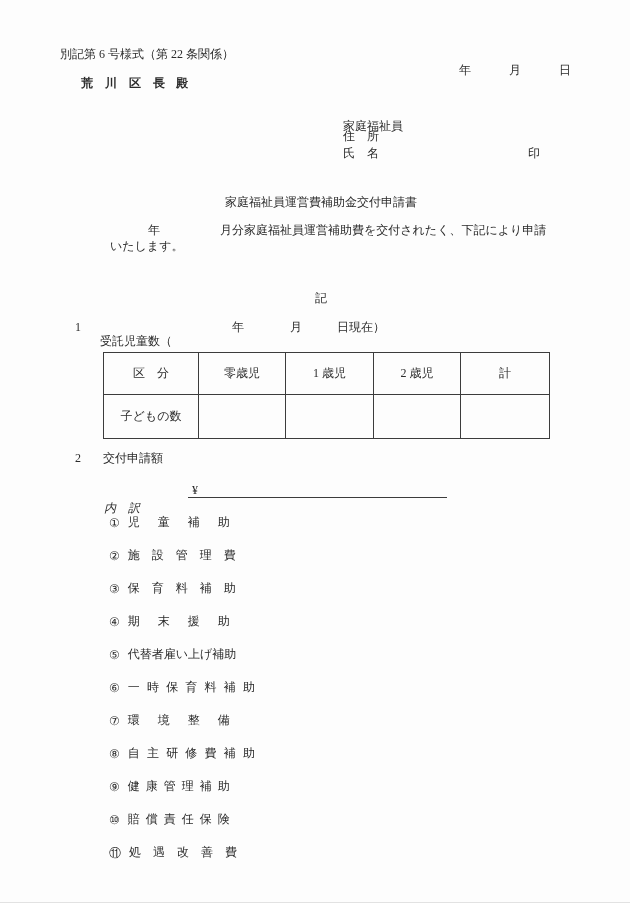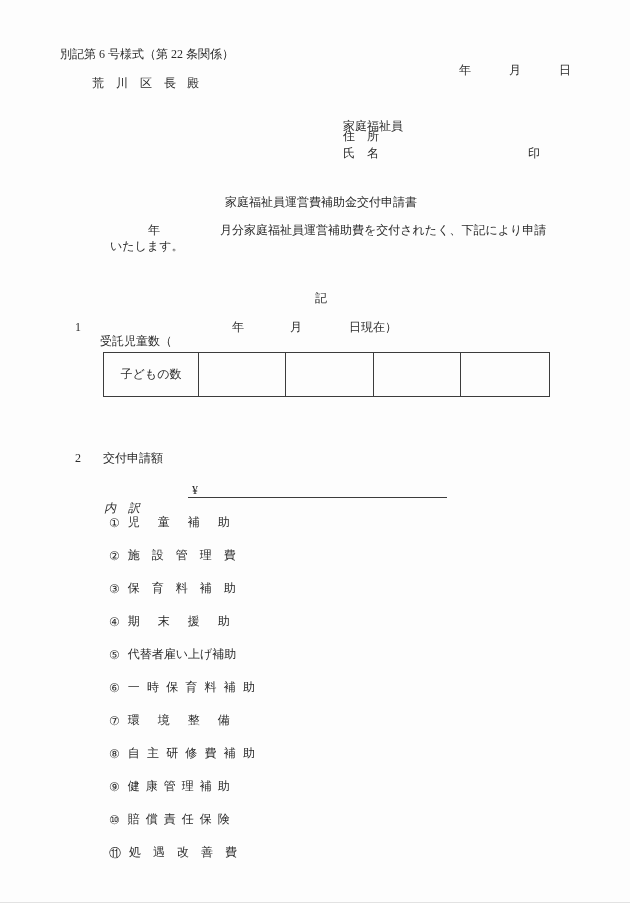--- a/index.html
+++ b/index.html
@@ -62,21 +62,21 @@
 <div class="page">
 
   <div class="abs" style="left:60px; top:48px;">別記第 6 号様式（第 22 条関係）</div>
 
   <div class="abs date-row" style="left:459px; top:64px;">
     <span>年</span>
     <span>月</span>
     <span>日</span>
   </div>
 
-  <div class="abs addr-row" style="left:92px; top:77px;">
+  <div class="abs addr-row" style="left:81px; top:77px;font-weight:bold;">
     <span>荒　川　区　長</span>
     <span class="honorific">殿</span>
   </div>
 
   <div class="abs" style="left:343px; top:120px;">家庭福祉員</div>
   <div class="abs" style="left:343px; top:130px;">住　所</div>
   <div class="abs" style="left:343px; top:147px;">氏　名</div>
   <div class="abs seal" style="left:528px; top:147px;">印</div>
 
   <div class="abs center" style="top:196px;">家庭福祉員運営費補助金交付申請書</div>
@@ -84,31 +84,38 @@
   <div class="abs" style="left:148px; top:224px;">年</div>
   <div class="abs" style="left:220px; top:224px;">月分家庭福祉員運営補助費を交付されたく、下記により申請</div>
   <div class="abs" style="left:110px; top:240px;">いたします。</div>
 
   <div class="abs center" style="top:292px;">記</div>
 
   <div class="abs" style="left:75px; top:321px;">1</div>
   <div class="abs" style="left:100px; top:335px;">受託児童数（</div>
   <div class="abs" style="left:232px; top:321px;">年</div>
   <div class="abs" style="left:290px; top:321px;">月</div>
-  <div class="abs" style="left:337px; top:321px;margin-left:12px;">日現在）</div>
+  <div class="abs" style="left:337px; top:321px;">日現在）</div>
 
   <table class="ctable">
     <colgroup>
       <col style="width:95px">
         <col style="width:87px">
         <col style="width:88px">
         <col style="width:87px">
         <col style="width:89px">
     </colgroup>
     <tbody>
+      <tr class="hrow">
+        <td>区　分</td>
+        <td>零歳児</td>
+        <td>1 歳児</td>
+        <td>2 歳児</td>
+        <td>計</td>
+      </tr>
       <tr class="drow">
         <td>子どもの数</td>
         <td></td>
         <td></td>
         <td></td>
         <td></td>
       </tr>
     </tbody>
   </table>
 

